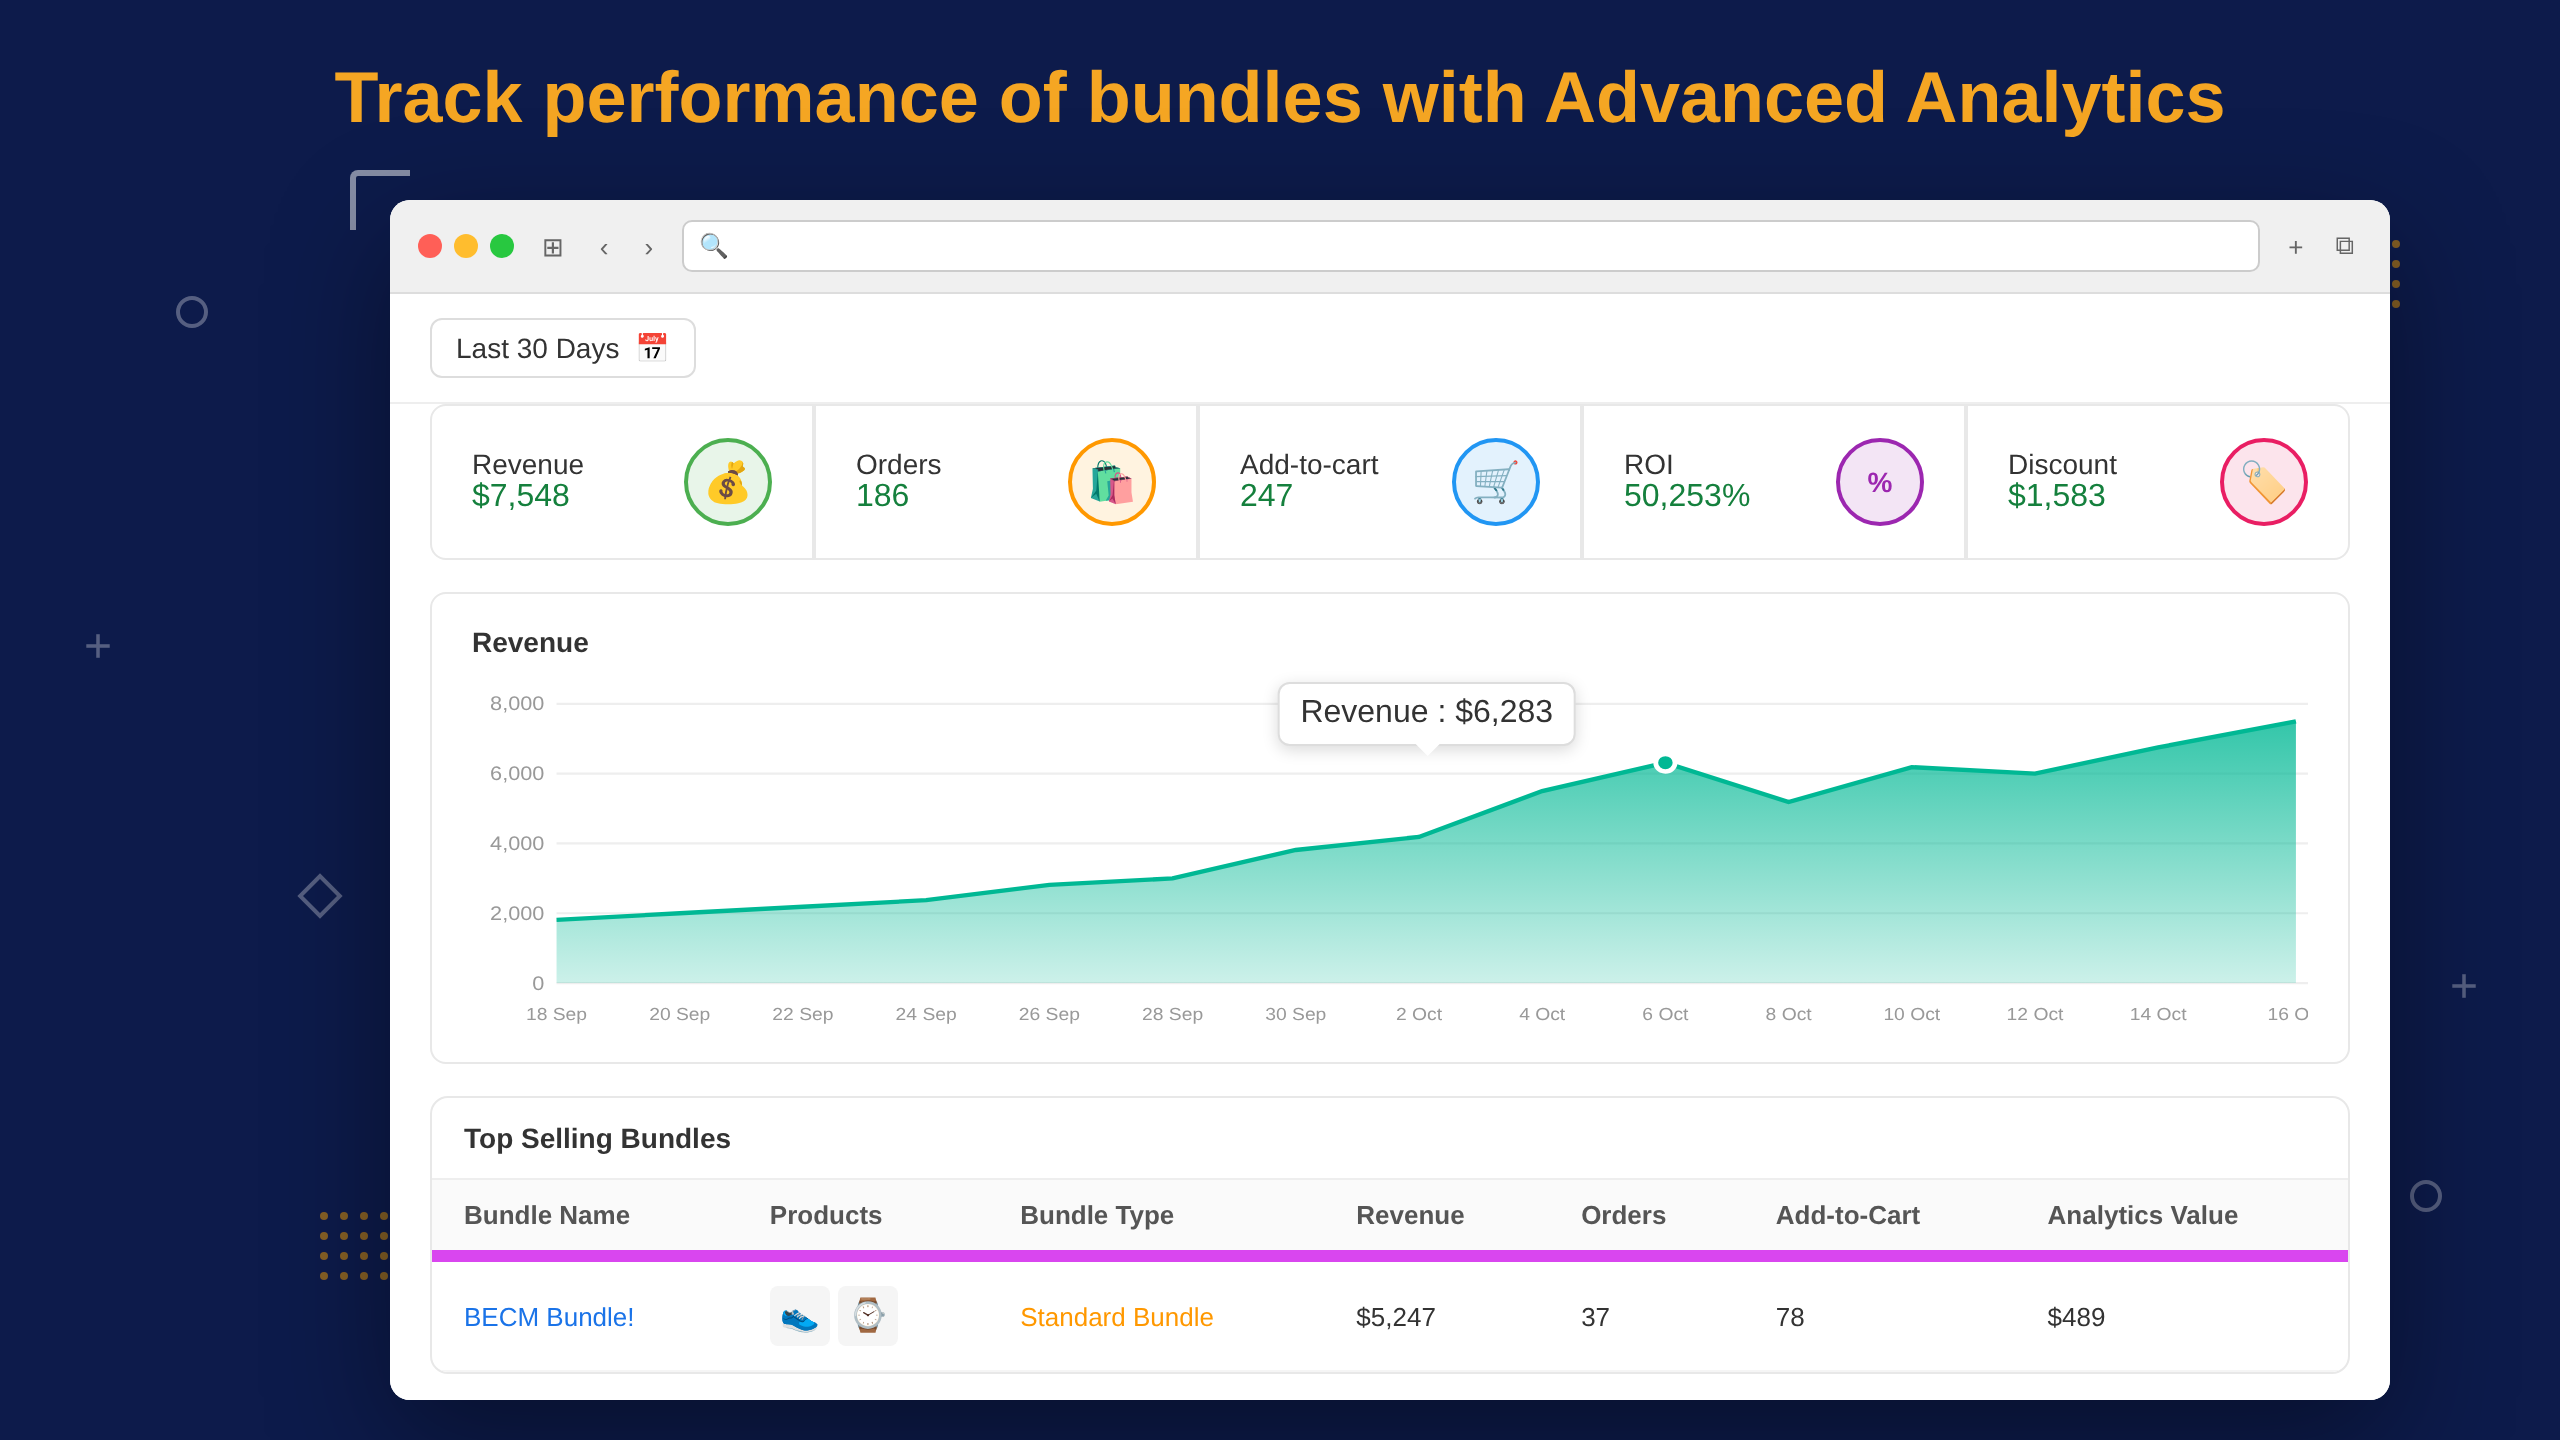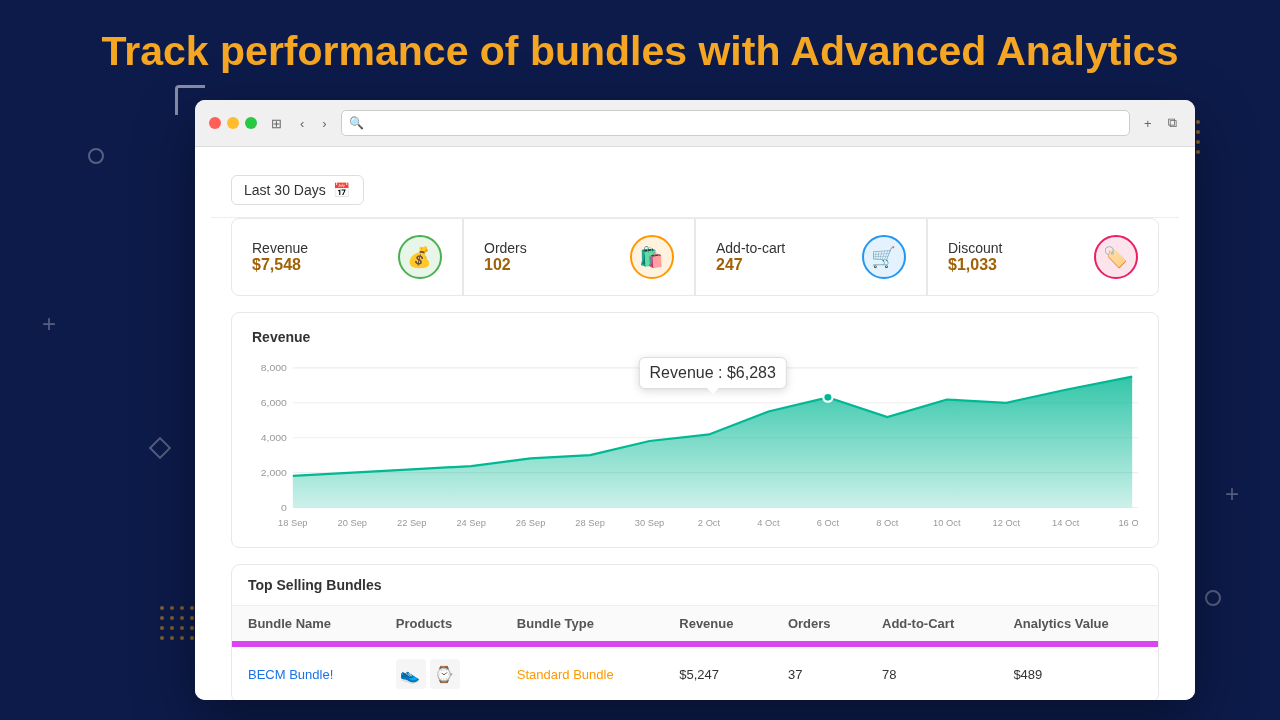--- a/index.html
+++ b/index.html
@@ -49,21 +49,21 @@
     }
 
     
     .page-title {
       position: absolute;
       top: 28px;
       left: 0;
       right: 0;
       text-align: center;
       color: #f5a623;
-      font-size: 41px;
+      font-size: 36px;
       font-weight: 700;
     }
 
     
     .browser-window {
       position: absolute;
       top: 100px;
       left: 195px;
       right: 85px;
       bottom: 20px;
@@ -123,21 +123,21 @@
     .browser-actions {
       display: flex;
       gap: 8px;
       color: #666;
       font-size: 16px;
     }
 
     
     .browser-content {
       background: #fff;
-      padding: 16px;
+      padding: 0;
       overflow-y: auto;
       height: calc(100% - 44px);
     }
 
     
     .filter-bar {
       padding: 12px 20px;
       border-bottom: 1px solid #eee;
     }
     .date-picker {
@@ -175,22 +175,22 @@
     .stat-card:first-child { border-radius: 8px 0 0 8px; }
     .stat-card:last-child { border-radius: 0 8px 8px 0; gap: 28px; }
     .stat-info {}
     .stat-label {
       font-size: 14px;
       color: #333;
       font-weight: 500;
     }
     .stat-value {
       font-size: 16px;
-      font-weight: 700;
-      color: #a16207;
+      font-weight: 400;
+      color: #15803d;
       margin-top: 0;
     }
     .stat-icon-wrap {
       width: 44px;
       height: 44px;
       border-radius: 50%;
       display: flex;
       align-items: center;
       justify-content: center;
       font-size: 20px;
@@ -422,38 +422,45 @@
         <div class="stat-info">
           <div class="stat-label">Revenue</div>
           <div class="stat-value">$7,548</div>
         </div>
         <div class="stat-icon-wrap icon-green">💰</div>
       </div>
 
       <div class="stat-card">
         <div class="stat-info">
           <div class="stat-label">Orders</div>
-          <div class="stat-value">102</div>
+          <div class="stat-value">186</div>
         </div>
         <div class="stat-icon-wrap icon-orange">🛍️</div>
       </div>
 
       <div class="stat-card">
         <div class="stat-info">
           <div class="stat-label">Add-to-cart</div>
           <div class="stat-value">247</div>
         </div>
         <div class="stat-icon-wrap icon-blue">🛒</div>
       </div>
 
+      <div class="stat-card">
+        <div class="stat-info">
+          <div class="stat-label">ROI</div>
+          <div class="stat-value">50,253%</div>
+        </div>
+        <div class="stat-icon-wrap icon-purple" style="font-size:14px;font-weight:700;color:#9c27b0;">%</div>
+      </div>
 
       <div class="stat-card">
         <div class="stat-info">
           <div class="stat-label">Discount</div>
-          <div class="stat-value">$1,033</div>
+          <div class="stat-value">$1,583</div>
         </div>
         <div class="stat-icon-wrap icon-red">🏷️</div>
       </div>
     </div>
 
     <div class="chart-section">
       <div class="chart-title">Revenue</div>
       <div class="chart-container">
         
         <div class="tooltip-box" style="top:0px;left:52%;transform:translateX(-50%);">

